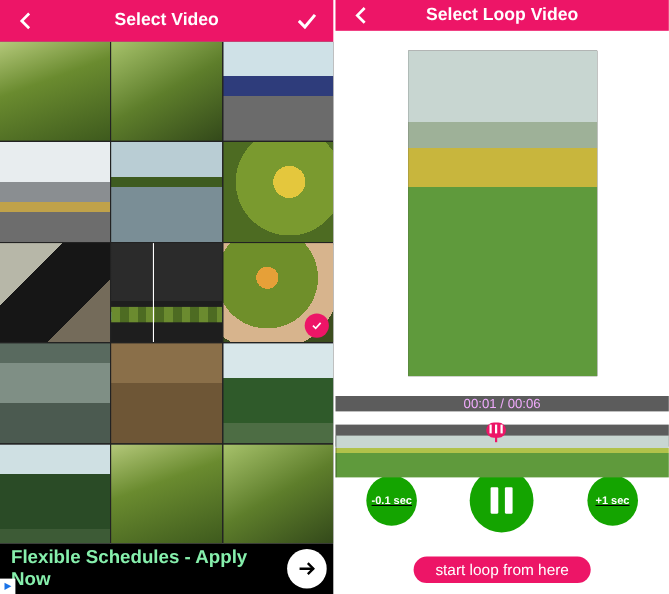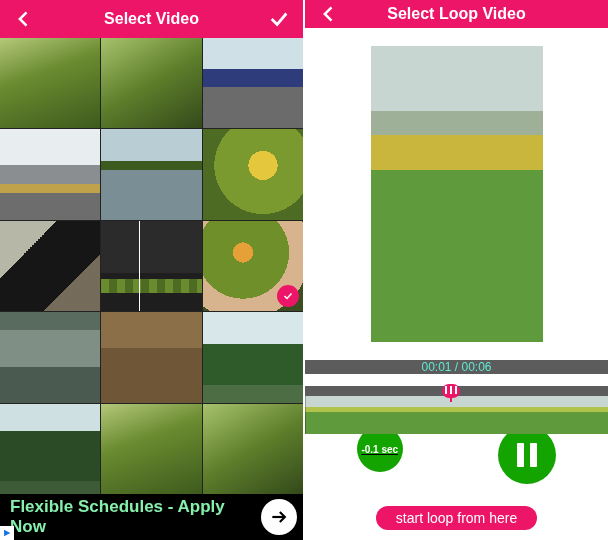--- a/index.html
+++ b/index.html
@@ -148,21 +148,21 @@
     height: 296px;
     background: #333;
     position: relative;
     overflow: hidden;
   }
   .preview .field-big { position:absolute; inset:0; }
 
   .timebar {
     margin-top: 6px;
     background: var(--darkbar);
-    color: #5eead4;
+    color: #f0abfc;
     font-size: 12px;
     height: 24px;
     display:flex; align-items:center; justify-content:center;
   }
   .scrubzone {
     height: 58px;
     position: relative;
     background: var(--darkbar);
   }
   .scrubtrack {
@@ -199,20 +199,21 @@
     position:absolute;
     top:-2px; left:-5px;
     width:12px; height:8px;
     display:flex; justify-content:space-between;
   }
   .playhead .grip span{ width:2px; background:#fff; }
 
   .ctrlrow {
     display:flex;
     justify-content: space-around;
+    align-items:center;
     padding: 8px 4px 4px;
     text-decoration: underline;
   }
   .ctrlbtn {
     width: 46px; height: 46px;
     border-radius: 50%;
     background: var(--green);
     color:#fff;
     display:flex; align-items:center; justify-content:center;
     font-size: 10px;
@@ -364,18 +365,19 @@
   </div>
 
   <div class="ctrlrow">
     <div class="ctrlbtn">-0.1 sec</div>
     <div class="ctrlbtn big">
       <div class="pause-bars">
           <span></span>
           <span></span>
         </div>
     </div>
+    <div class="ctrlbtn">+1 sec</div>
   </div>
 
   <div class="startbtn-row">
     <div class="startbtn">start loop from here</div>
   </div>
 </div>
 
 </body></html>

